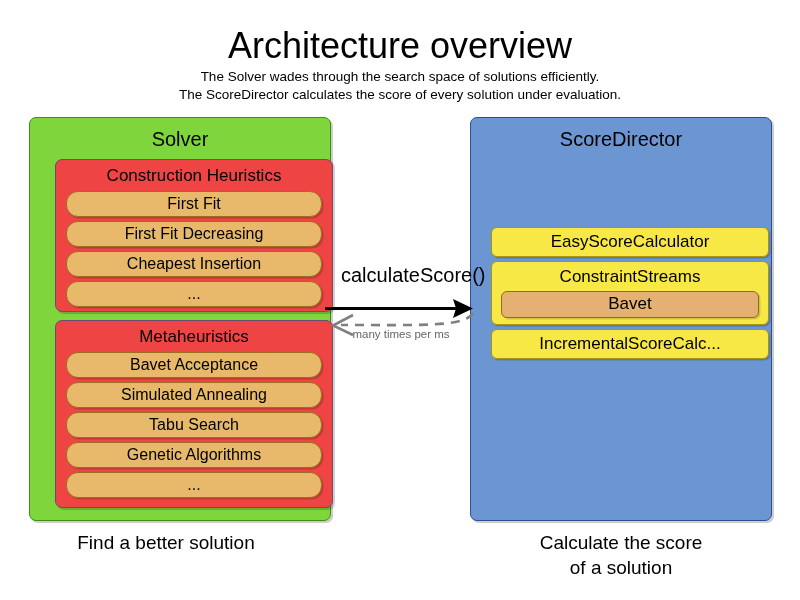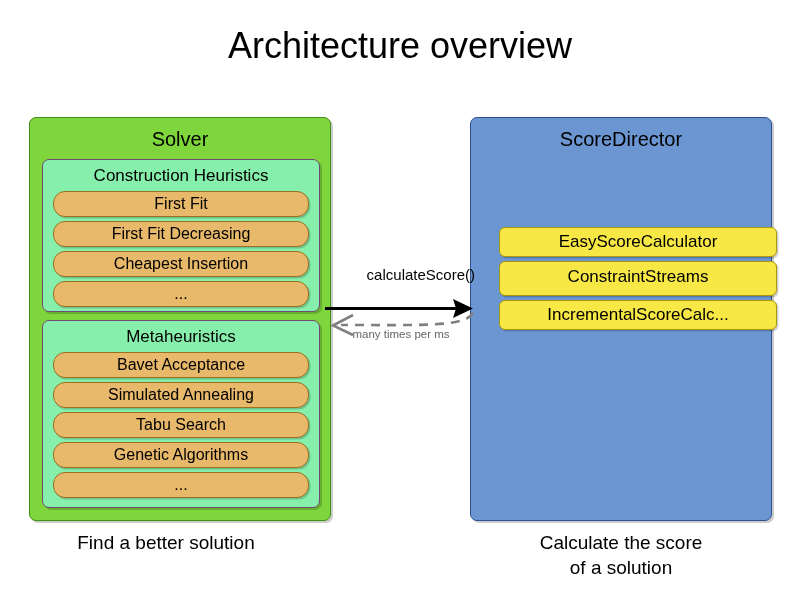--- a/index.html
+++ b/index.html
@@ -68,25 +68,26 @@
     width: 100%;
     text-align: center;
     font-size: 20px;
     line-height: 26px;
     color: #000;
   }
 
   
   .group {
     position: absolute;
-    background: #86efac;
+    background: #ef4444;
     border: 1.5px solid #6f4a72;
     border-radius: 7px;
     box-sizing: border-box;
     box-shadow: 2px 2px 0 rgba(0,0,0,0.18);
+    margin-left: 13px;
   }
   #group-ch {
     left: 12px;
     top: 41px;
     width: 278px;
     height: 153px;
   }
   #group-mh {
     left: 12px;
     top: 202px;
@@ -122,21 +123,21 @@
     font-size: 16px;
     line-height: 23px;
     color: #000;
     box-shadow: 1.5px 1.5px 0 rgba(0,0,0,0.18);
   }
   .item-orange:last-child { margin-bottom: 0; }
 
   
   #calc-stack {
     position: absolute;
-    left: 28px;
+    left: 20px;
     top: 109px;
     width: 278px;
   }
   .item-yellow {
     background: #F8E845;
     border: 1.5px solid #a8960c;
     border-radius: 6px;
     box-sizing: border-box;
     text-align: center;
     font-size: 17px;
@@ -173,25 +174,25 @@
   
   #arrows {
     position: absolute;
     left: 325px;
     top: 265px;
     width: 160px;
     height: 80px;
   }
   #arrow-label-top {
     position: absolute;
-    left: 2px;
+    left: 16px;
     top: 0;
     width: 148px;
-    text-align: right;
-    font-size: 15px;
+    text-align: left;
+    font-size: 20px;
     line-height: 20px;
     color: #000;
   }
   #arrow-label-bottom {
     position: absolute;
     left: 6px;
     top: 62px;
     width: 140px;
     text-align: center;
     font-size: 11.5px;
@@ -216,20 +217,22 @@
     left: 470px;
     top: 530px;
     width: 302px;
   }
 </style>
 </head>
 <body>
 
 <div id="header">
   <div id="title">Architecture overview</div>
+  <div class="subtitle">The Solver wades through the search space of solutions efficiently.</div>
+  <div class="subtitle">The ScoreDirector calculates the score of every solution under evaluation.</div>
 </div>
 
 <div class="panel" id="solver-panel">
   <div class="panel-title">Solver</div>
 
   <div class="group" id="group-ch">
     <div class="group-title">Construction Heuristics</div>
     <div class="group-items">
       <div class="item-orange">First Fit</div>
       <div class="item-orange">First Fit Decreasing</div>
@@ -251,20 +254,21 @@
 </div>
 
 <div class="panel" id="scoredirector-panel">
   <div class="panel-title">ScoreDirector</div>
 
   <div id="calc-stack">
     <div class="item-yellow simple">EasyScoreCalculator</div>
 
     <div class="item-yellow with-child">
       <span class="yellow-label">ConstraintStreams</span>
+      <div class="nested-orange">Bavet</div>
     </div>
 
     <div class="item-yellow simple">IncrementalScoreCalc...</div>
   </div>
 </div>
 
 <div id="arrows">
   <div id="arrow-label-top">calculateScore()</div>
   <div id="arrow-label-bottom">many times per ms</div>
   <svg width="160" height="80" style="position:absolute;left:0;top:0;">

